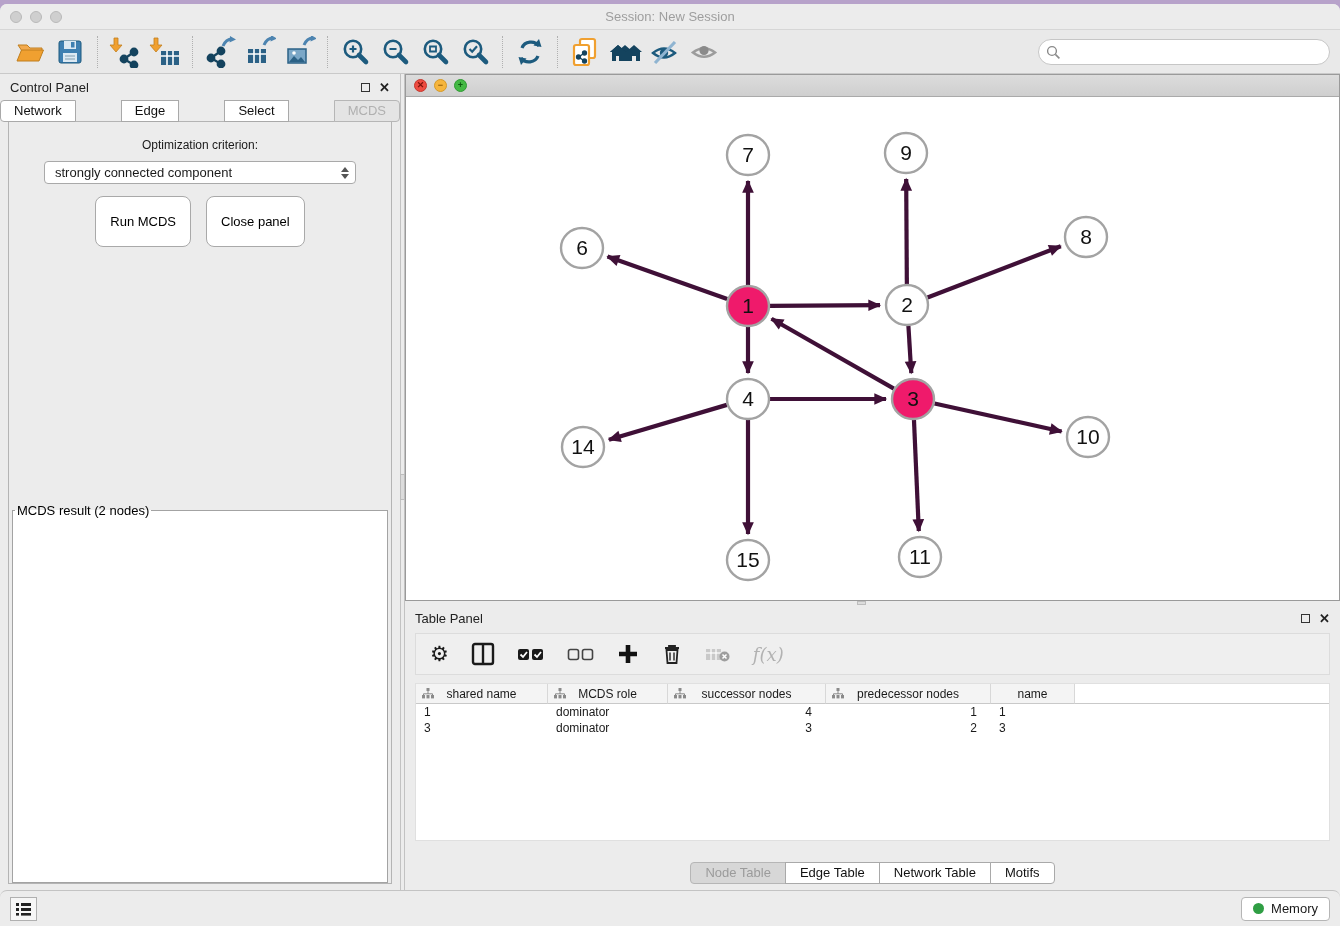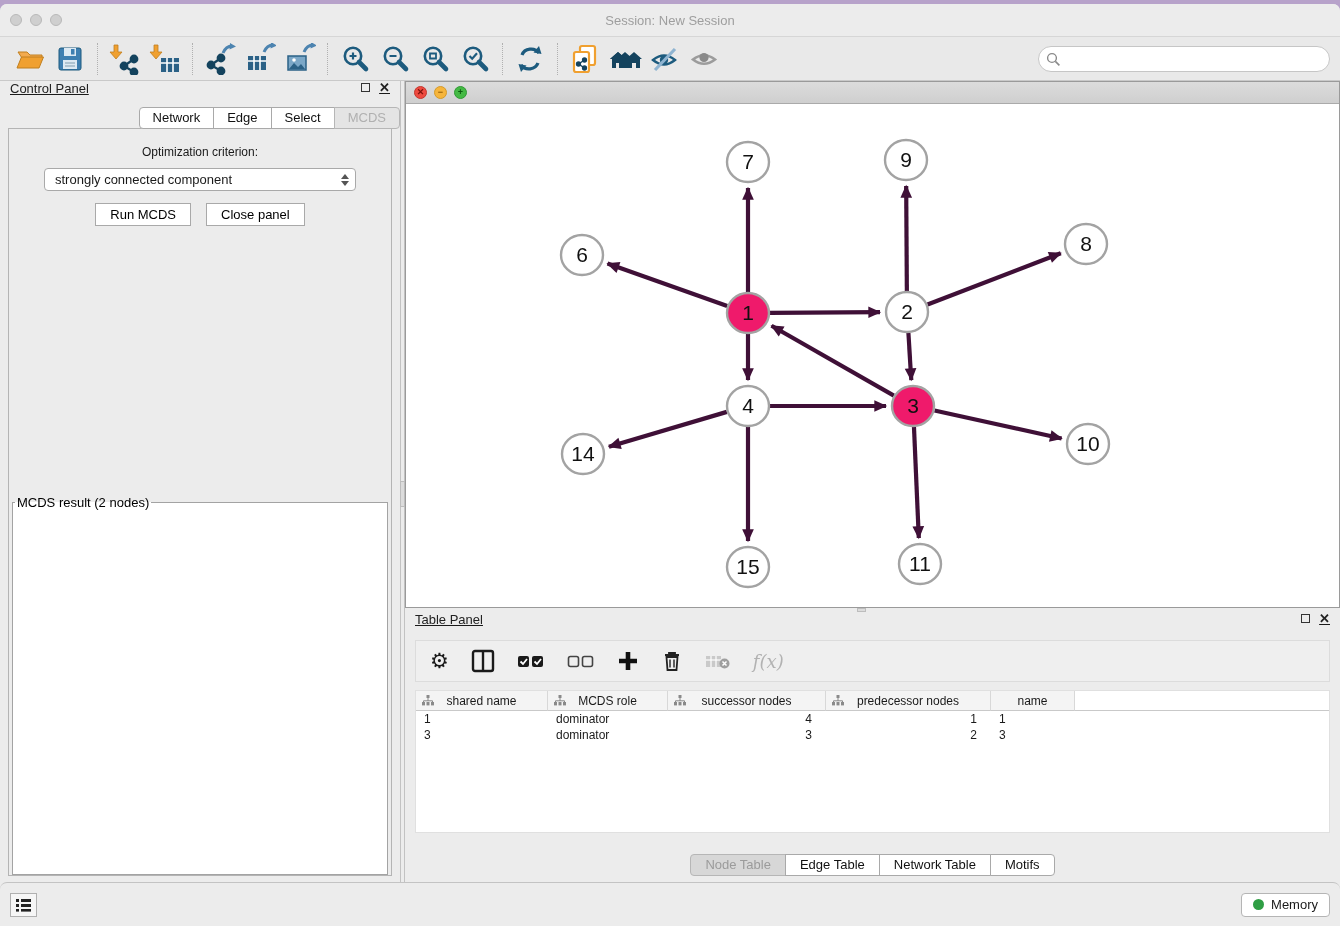--- a/index.html
+++ b/index.html
@@ -3,21 +3,21 @@
 <meta charset="utf-8">
 <style>
   * { margin:0; padding:0; box-sizing:border-box; }
   html,body { width:1340px; height:926px; overflow:hidden; }
   body { background:#b7a2ca; font-family:"Liberation Sans", sans-serif; color:#1a1a1a; }
 
   .window { width:1340px; height:922px; margin-top:4px; background:#ececec;
             border-radius:7px 7px 0 0; overflow:hidden; display:flex; flex-direction:column; }
 
   
-  .titlebar { height:33px; background:#ececec; border-bottom:1px solid #d6d6d6;
+  .titlebar { height:26px; background:#ececec; border-bottom:1px solid #d6d6d6;
               display:flex; align-items:center; position:relative; flex:0 0 auto; }
   .traffic { display:flex; gap:8px; margin-left:10px; }
   .tl { width:12px; height:12px; border-radius:50%; background:#cfcfcf; border:1px solid #b9b9b9;
         display:flex; align-items:center; justify-content:center; font-size:9px; line-height:1; }
   .win-title { position:absolute; left:0; right:0; text-align:center; font-size:13px; color:#9e9e9e; }
 
   
   .main-toolbar { height:44px; background:#e9e9e9; border-bottom:1px solid #c9c9c9;
                   display:flex; align-items:center; padding:0 10px; flex:0 0 auto; }
   .tb-btn { width:40px; height:38px; display:flex; align-items:center; justify-content:center; cursor:pointer; }
@@ -25,44 +25,44 @@
   .search-wrap { margin-left:auto; position:relative; }
   .search-input { width:292px; height:26px; border:1px solid #c6c6c6; border-radius:13px;
                   background:#fff; padding-left:26px; font-size:13px; outline:none; }
   .search-glass { position:absolute; left:8px; top:6px; }
 
   
   .content { flex:1; display:flex; min-height:0; }
 
   
   .control-panel { width:400px; display:flex; flex-direction:column; background:#ececec; min-height:0; }
-  .panel-header { height:26px; display:flex; align-items:flex-start; padding:0 10px; flex:0 0 auto;text-decoration:underline; }
+  .panel-header { height:26px; display:flex; align-items:center; padding:0 10px; flex:0 0 auto; }
   .panel-header .ph-title { font-size:13px; color:#222; }
   .ph-icons { margin-left:auto; display:flex; align-items:center; gap:9px; }
   .float-ic { width:9px; height:9px; border:1.6px solid #333; display:inline-block; cursor:pointer; }
   .close-ic { font-size:13px; font-weight:bold; color:#222; cursor:pointer; line-height:1; }
 
-  .cp-tabs { display:flex; justify-content:flex-end; flex:0 0 auto; position:relative; z-index:2;padding-left:30px; }
+  .cp-tabs { display:flex; justify-content:space-between; flex:0 0 auto; position:relative; z-index:2; }
   .tab { border:1px solid #a9a9a9; background:#fff; font-size:13px; padding:2px 13px 3px;
          margin-left:-1px; cursor:pointer; color:#111; }
   .tab:first-child { border-radius:4px 0 0 4px; margin-left:0; }
   .tab:last-child  { border-radius:0 4px 4px 0; }
   .tab.selected { background:#e4e4e4; color:#b0b0b0; border-color:#b6b6b6; }
 
   .cp-box { flex:1; margin:-1px 8px 6px; border:1px solid #b4b4b4; display:flex;
             flex-direction:column; align-items:center; padding-top:16px; min-height:0; }
   .opt-label { font-size:12px; margin-bottom:9px; }
   .combo { width:312px; height:23px; background:#fff; border:1px solid #a9a9a9; border-radius:4px;
            display:flex; align-items:center; padding:0 6px 0 10px; font-size:13px; cursor:pointer; }
   .combo .arrows { margin-left:auto; display:flex; flex-direction:column; gap:2px; }
   .combo .arr-up   { width:0;height:0;border-left:4px solid transparent;border-right:4px solid transparent;border-bottom:5px solid #555; }
   .combo .arr-down { width:0;height:0;border-left:4px solid transparent;border-right:4px solid transparent;border-top:5px solid #555; }
   .cp-buttons { display:flex; gap:15px; margin-top:12px; }
-  .btn { background:#fff; border:1px solid #a9a9a9; border-radius:0; font-size:13px;
-         padding:3px 14px; cursor:pointer; font-family:inherit; }
+  .btn { background:#fff; border:1px solid #a9a9a9; border-radius:8px; font-size:13px;
+         padding:17px 14px; cursor:pointer; font-family:inherit; }
 
   .result-fieldset { margin-top:auto; width:376px; height:380px; border:1px solid #a3a3a3;
                      background:#fff; position:relative; flex:0 0 auto; margin-bottom:0; }
   .result-fieldset legend { font-size:13px; padding:0 2px; margin-left:2px; color:#000; }
   .result-body { position:absolute; inset:2px 2px 2px 2px; background:#fff; overflow:hidden; }
   .result-scroll { position:absolute; top:2px; right:2px; bottom:2px; width:11px;
                    background:linear-gradient(to right,#f4f4f4,#e7e7e7); border-left:1px solid #ddd; }
 
   
   .v-split { width:5px; background:#ececec; border-left:1px solid #c2c2c2; border-right:1px solid #c2c2c2;
@@ -108,21 +108,21 @@
   .tp-row { display:flex; height:16px; align-items:center; cursor:default; }
   .td-cell { overflow:hidden; white-space:nowrap; }
   .td-cell.left { text-align:left; padding-left:8px; }
   .td-cell.right { text-align:right; padding-right:14px; }
 
   .tp-tabs { display:flex; justify-content:center; margin:21px 0 6px; flex:0 0 auto; }
   .tp-tabs .tab { padding:2px 14px 3px; }
   .tp-tabs .tab.selected { background:#d7d7d7; color:#9b9b9b; }
 
   
-  .statusbar { height:44px; background:#ececec; border-top:1px solid #c3c3c3;
+  .statusbar { height:36px; background:#ececec; border-top:1px solid #c3c3c3;
                display:flex; align-items:center; padding:0 10px; flex:0 0 auto;border-radius:7px; }
   .list-btn { width:27px; height:24px; background:#f6f6f6; border:1px solid #b0b0b0;
               display:flex; align-items:center; justify-content:center; cursor:pointer; }
   .memory-btn { margin-left:auto; background:#fff; border:1px solid #b5b5b5; border-radius:4px;
                 height:24px; display:flex; align-items:center; gap:7px; padding:0 11px; cursor:pointer; }
   .memory-dot { width:11px; height:11px; border-radius:50%; }
   .memory-label { font-size:13px; }
 </style>
 </head>
 <body>

